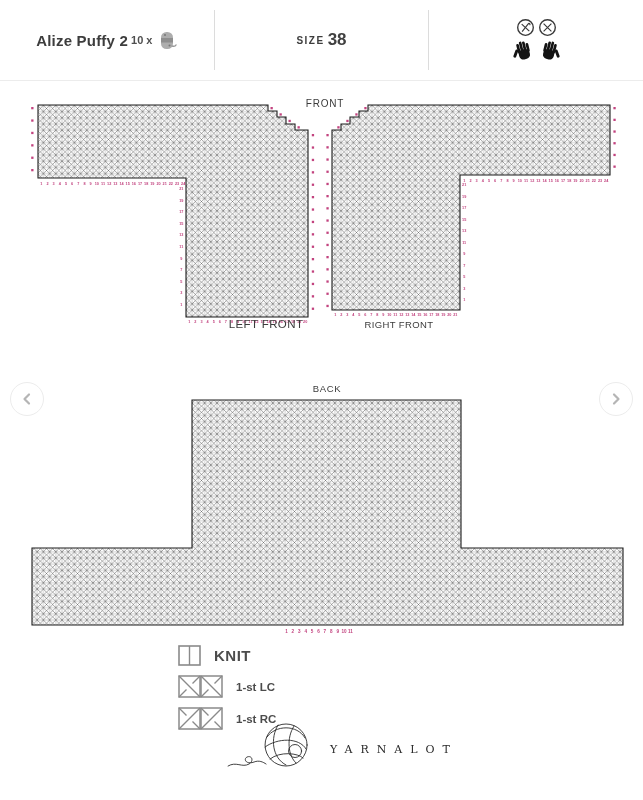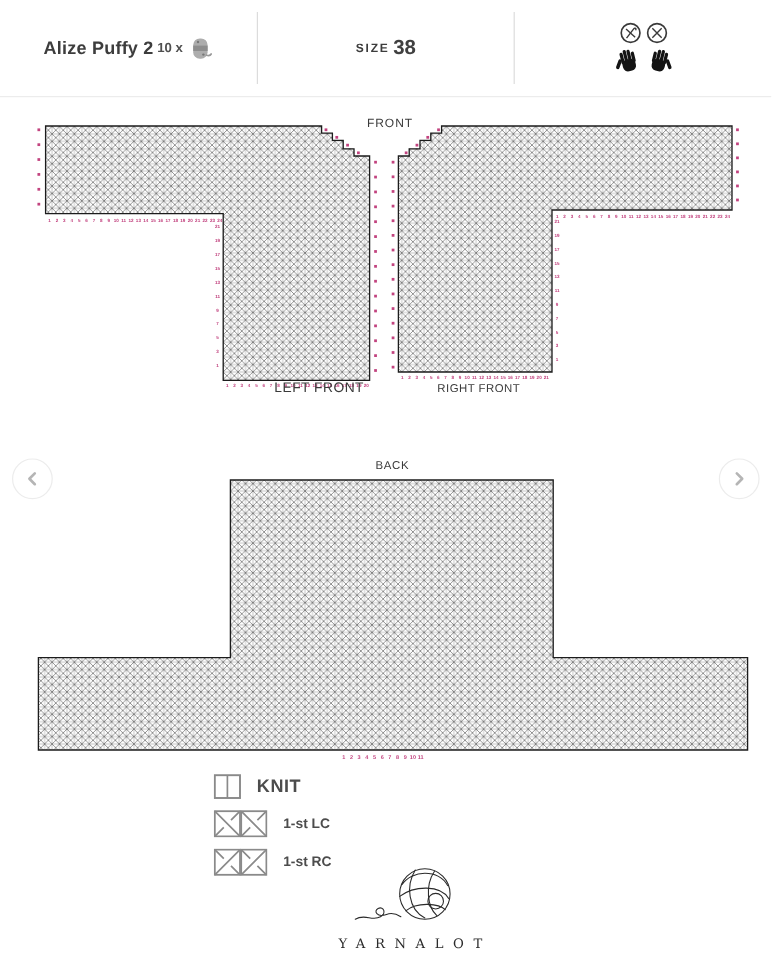--- a/index.html
+++ b/index.html
@@ -31,21 +31,21 @@
   .nav-prev{left:10px;top:382px;}
   .nav-next{right:10px;top:382px;}
   
   .legend{position:absolute;left:178px;top:645px;display:flex;flex-direction:column;gap:9px;}
   .legend-row{display:flex;align-items:center;gap:13px;}
   .legend-text{font-weight:bold;color:#4c4c4c;}
   .legend-text.big{font-size:15px;letter-spacing:.5px;}
   .legend-text.small{font-size:11.5px;}
   
   .footer{position:absolute;left:342px;top:718px;transform:translateX(-50%);
-          display:flex;flex-direction:column;align-items:center;}
+          display:flex;flex-direction:row;align-items:center;}
   .brand{font-family:"DejaVu Serif",serif;font-size:11px;color:#2b2b2b;
          letter-spacing:8px;margin-top:2px;padding-left:8px;}
 </style>
 </head>
 <body>
 
 <div class="page">
 
   <div class="header">
     <div class="hcol">

